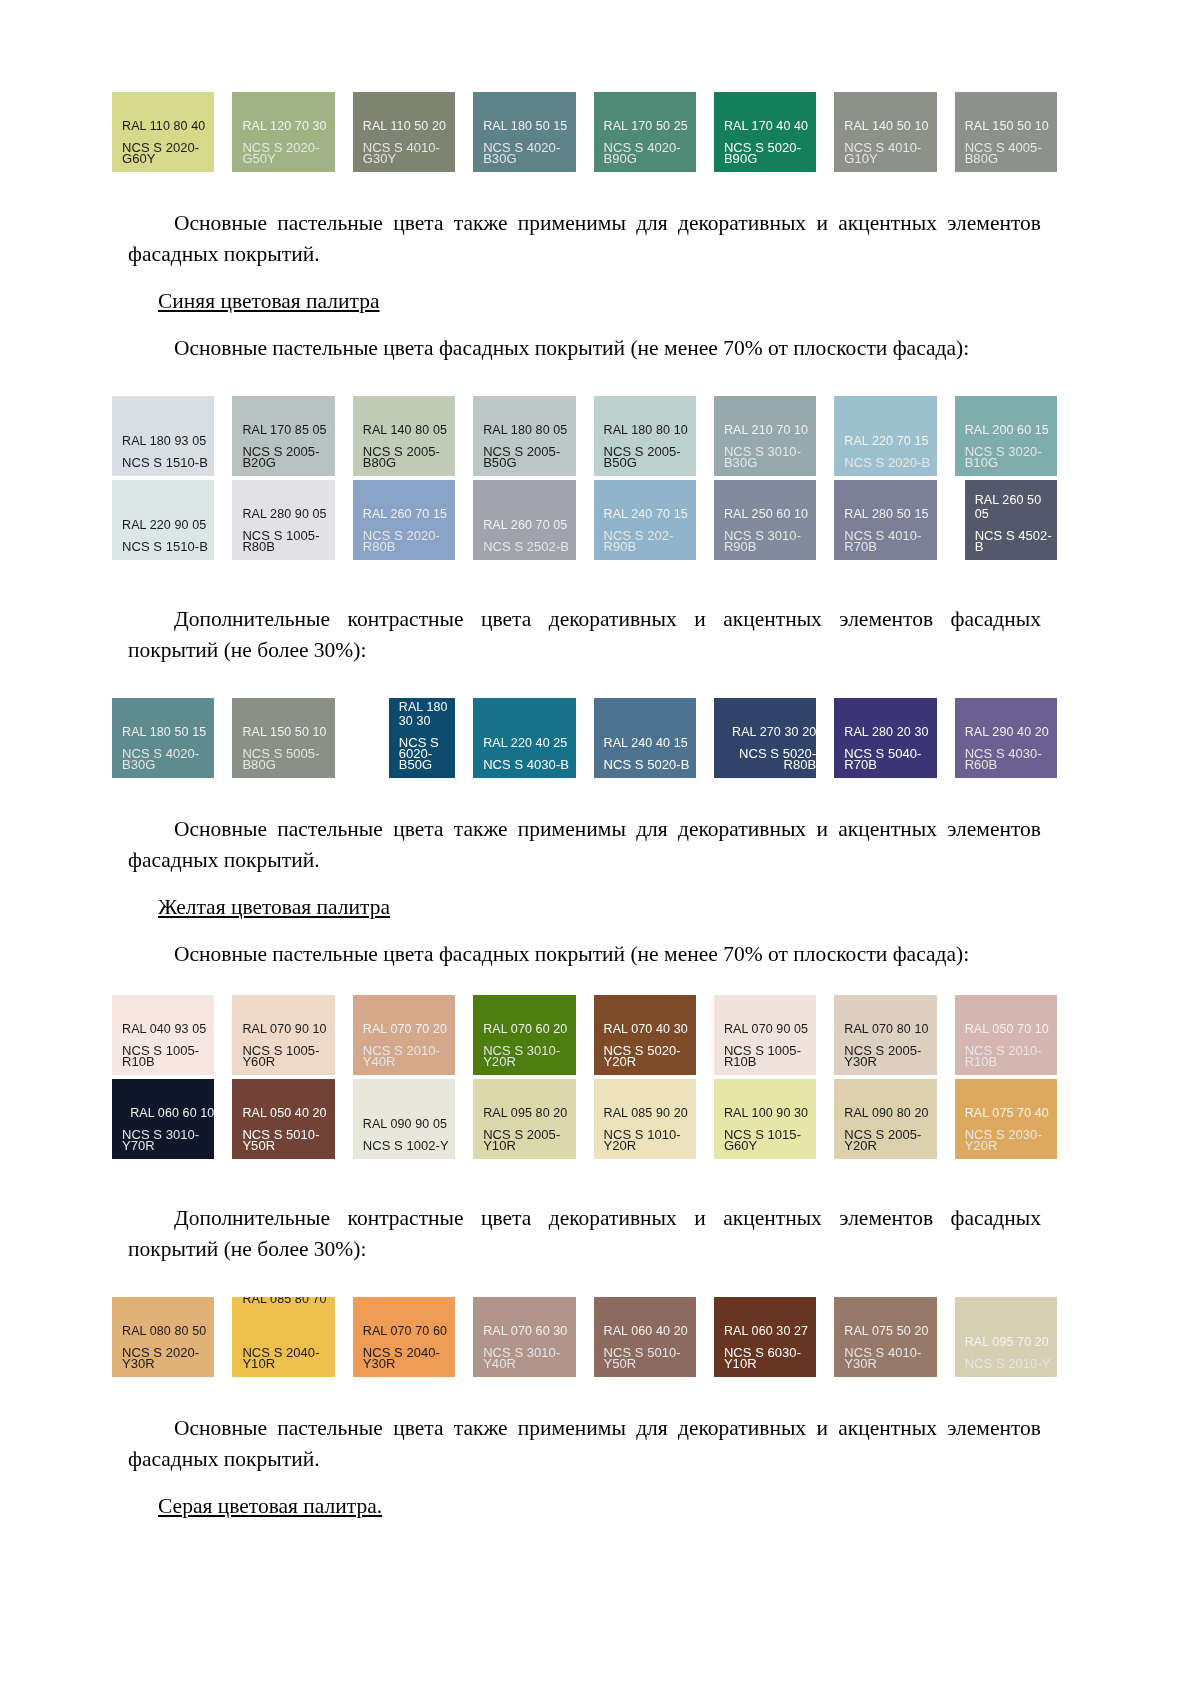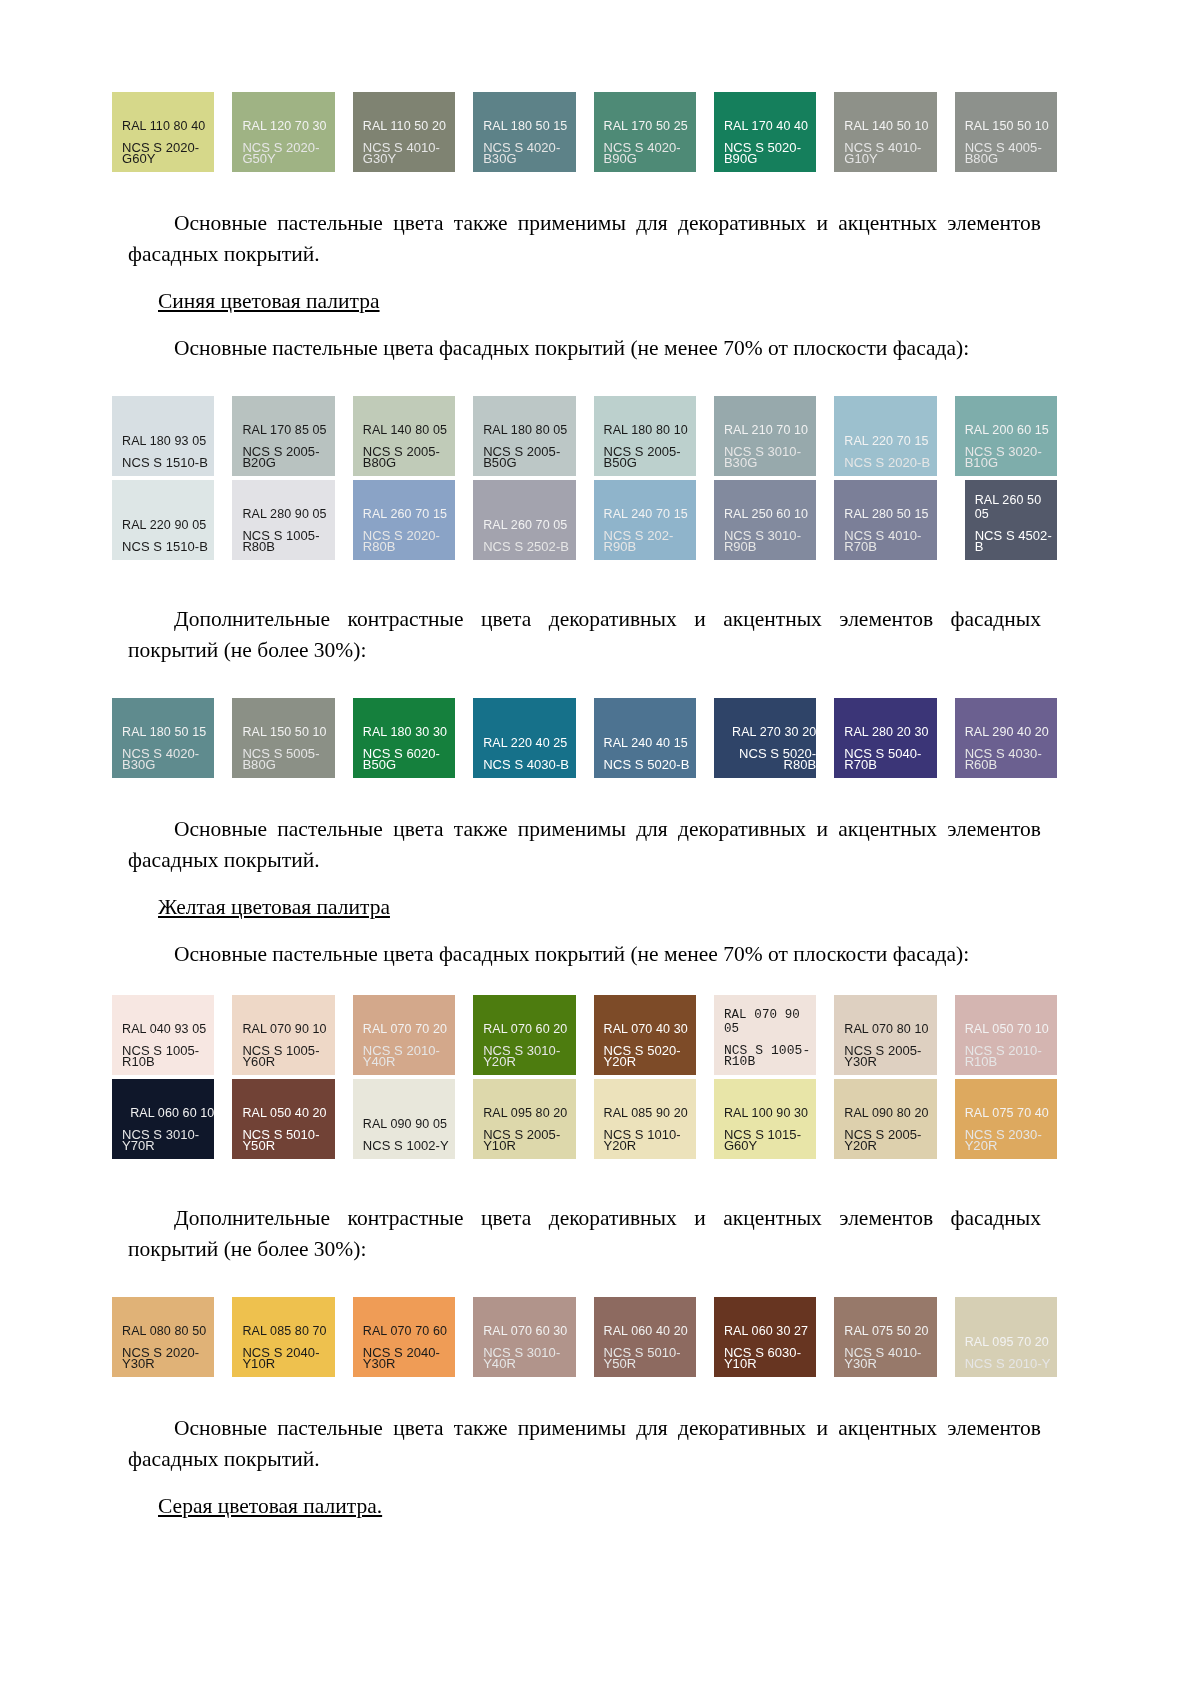--- a/index.html
+++ b/index.html
@@ -214,21 +214,21 @@
 
     <div class="swatch-grid">
         <div class="swatch mid" style="background: rgb(95, 139, 142);">
           <div class="ral">RAL 180 50 15</div>
           <div class="ncs">NCS S 4020-B30G</div>
         </div>
         <div class="swatch mid" style="background: rgb(139, 144, 134);">
           <div class="ral">RAL 150 50 10</div>
           <div class="ncs">NCS S 5005-B80G</div>
         </div>
-        <div class="swatch dark" style="background: #15803d;">
+        <div class="swatch dark" style="background: #0c4a6e; margin-left: 36px;">
           <div class="ral">RAL 180 30 30</div>
           <div class="ncs">NCS S 6020-B50G</div>
         </div>
         <div class="swatch dark" style="background: rgb(22, 113, 138);">
           <div class="ral">RAL 220 40 25</div>
           <div class="ncs">NCS S 4030-B</div>
         </div>
         <div class="swatch dark" style="background: rgb(77, 115, 145);">
           <div class="ral">RAL 240 40 15</div>
           <div class="ncs">NCS S 5020-B</div>
@@ -271,21 +271,21 @@
           <div class="ncs">NCS S 2010-Y40R</div>
         </div>
         <div class="swatch mid" style="background: #4d7c0f;">
           <div class="ral">RAL 070 60 20</div>
           <div class="ncs">NCS S 3010-Y20R</div>
         </div>
         <div class="swatch dark" style="background: rgb(125, 75, 40);">
           <div class="ral">RAL 070 40 30</div>
           <div class="ncs">NCS S 5020-Y20R</div>
         </div>
-        <div class="swatch light" style="background: rgb(240, 227, 220); font-family: Liberation Mono, monospace;">
+        <div class="swatch light" style="background: rgb(240, 227, 220);">
           <div class="ral">RAL 070 90 05</div>
           <div class="ncs">NCS S 1005-R10B</div>
         </div>
         <div class="swatch light" style="background: rgb(222, 208, 193);">
           <div class="ral">RAL 070 80 10</div>
           <div class="ncs">NCS S 2005-Y30R</div>
         </div>
         <div class="swatch mid" style="background: rgb(212, 181, 177);">
           <div class="ral">RAL 050 70 10</div>
           <div class="ncs">NCS S 2010-R10B</div>
@@ -331,21 +331,21 @@
 
     <p class="body">Дополнительные контрастные цвета декоративных и акцентных элементов фасадных покрытий (не более 30%):</p>
 
     <div class="gap-m"></div>
 
     <div class="swatch-grid">
         <div class="swatch light" style="background: rgb(224, 178, 119);">
           <div class="ral">RAL 080 80 50</div>
           <div class="ncs">NCS S 2020-Y30R</div>
         </div>
-        <div class="swatch light" style="background: rgb(238, 193, 78);">
+        <div class="swatch light" style="background: rgb(238, 193, 78); gap: 32px;">
           <div class="ral">RAL 085 80 70</div>
           <div class="ncs">NCS S 2040-Y10R</div>
         </div>
         <div class="swatch light" style="background: rgb(239, 156, 86);">
           <div class="ral">RAL 070 70 60</div>
           <div class="ncs">NCS S 2040-Y30R</div>
         </div>
         <div class="swatch mid" style="background: rgb(177, 148, 139);">
           <div class="ral">RAL 070 60 30</div>
           <div class="ncs">NCS S 3010-Y40R</div>

